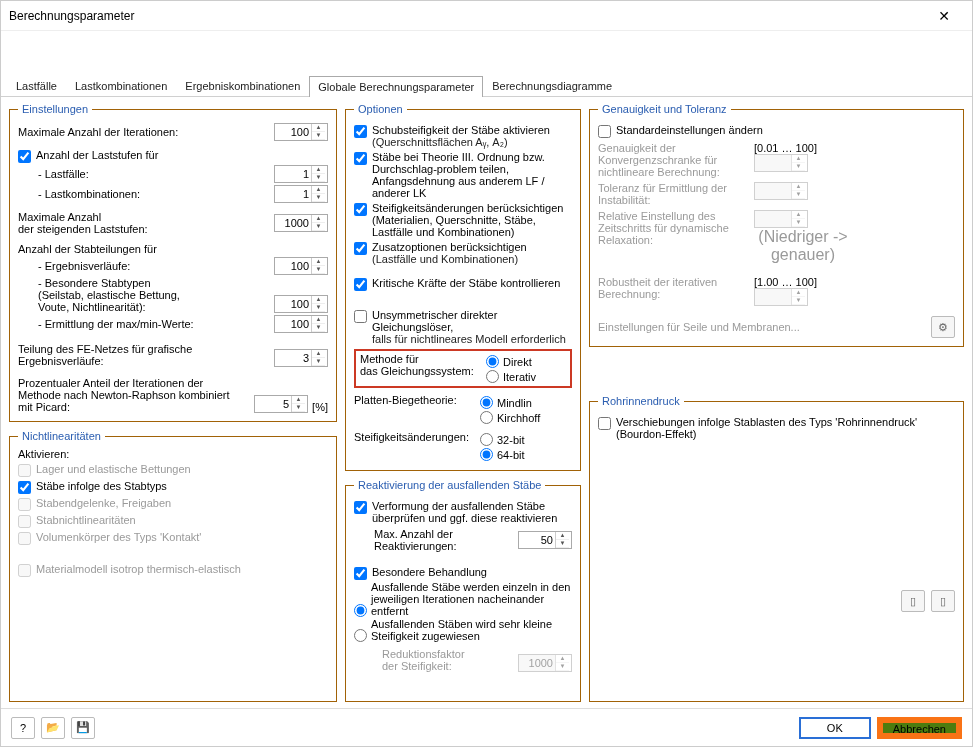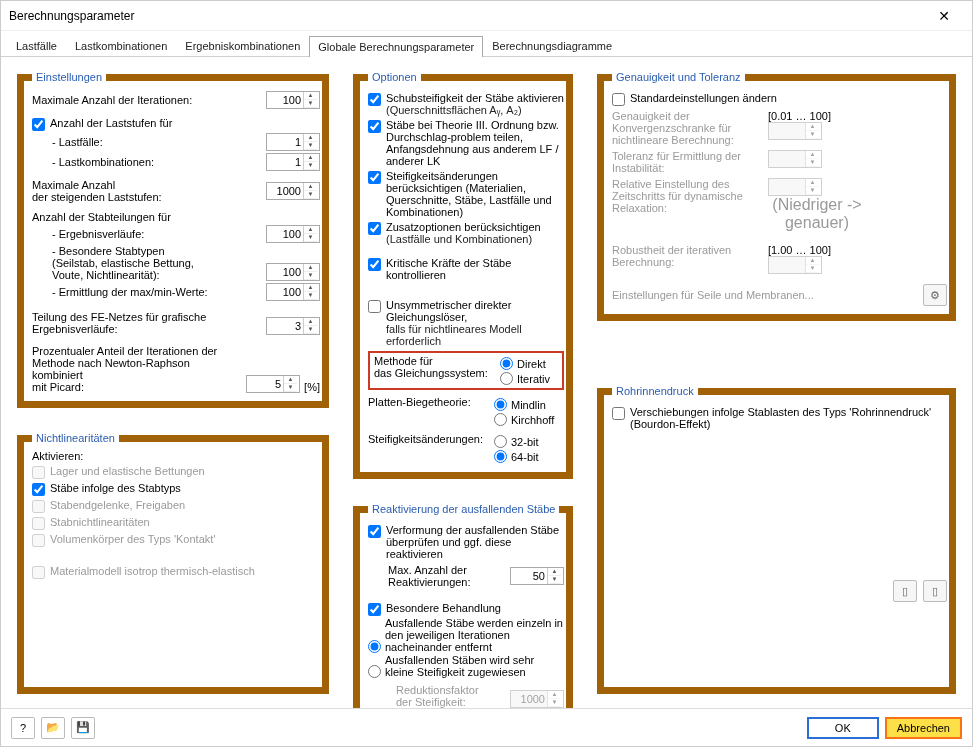--- a/index.html
+++ b/index.html
@@ -2,28 +2,28 @@
 <html><head>
 <meta charset="utf-8">
 <style>
 * { box-sizing: border-box; -webkit-font-smoothing: none; font-smooth: never; }
 body { margin:0; font-family: "Segoe UI", Tahoma, sans-serif; font-size:11px; background:#fff; color:#000; user-select:none; }
 .window { width:973px; height:747px; border:1px solid #ccc; display:flex; flex-direction:column; }
 .titlebar { height:30px; display:flex; align-items:center; padding:0 8px; border-bottom:1px solid #eee; }
 .titlebar .title { font-size:12px; }
 .titlebar .close { margin-left:auto; width:40px; text-align:center; font-size:14px; }
 .tabs { display:flex; gap:0; padding:4px 6px 0 6px; border-bottom:1px solid #d0d0d0; }
-.tab { padding:4px 8px; border:1px solid transparent; border-bottom:none; color:#222; cursor:default; }
+.tab { padding:4px 8px; border:1px solid transparent; border-bottom:none; color:#222; cursor:default;margin-top:40px; }
 .tab.active { border-color:#aaa; background:#fff; position:relative; top:1px; }
 .content { flex:1; padding:6px 8px; display:flex; gap:8px; overflow:hidden; }
 .col { display:flex; flex-direction:column; gap:8px; }
 .col.c1 { width:328px; }
 .col.c2 { width:236px; }
 .col.c3 { flex:1;gap:48px; }
-fieldset { border:7px solid #a16207; margin:8px; padding:6px 2px 8px 8px; }
+fieldset { border:1px solid #a16207; margin:0; padding:6px 8px 8px 8px; }
 legend { color:#2a5db0; padding:0 4px; font-size:11px; }
 .row { display:flex; align-items:center; gap:4px; margin-top:2px; }
 .lbl { flex:1; }
 .spin { display:inline-flex; align-items:stretch; border:1px solid #aaa; height:18px; width:54px; background:#fff; }
 .spin input { width:36px; border:none; text-align:right; font-size:11px; padding:0 2px; outline:none; }
 .spin .btns { width:14px; display:flex; flex-direction:column; border-left:1px solid #ccc; }
 .spin .btns div { flex:1; font-size:6px; line-height:7px; text-align:center; color:#555; border-bottom:1px solid #eee; }
 .spin.disabled { opacity:0.55; }
 .spin.disabled input { background:#f4f4f4; }
 .indent { margin-left:20px; }
@@ -40,21 +40,21 @@
 .disabled-text { color:#9a9a9a; }
 .ga-row { display:flex; align-items:flex-start; gap:6px; margin-top:4px; }
 .ga-row .glbl { width:150px; }
 .ga-row .gright { width:98px; text-align:left; }
 .gnote { color:#9a9a9a; font-size:16px;text-align:center; }
 .seil-row { display:flex; align-items:center; margin-top:10px; }
 .seil-row .slabel { flex:1; }
 .iconbtn { width:24px; height:22px; border:1px solid #bbb; background:#f6f6f6; border-radius:2px; display:inline-flex; align-items:center; justify-content:center; font-size:11px; color:#666; }
 .footer { height:38px; border-top:1px solid #ddd; display:flex; align-items:center; padding:0 10px; gap:6px; }
 .footer .spacer { flex:1; }
-.btn { min-width:72px; height:22px; border:2px solid #f97316; background:#fde047; font-size:11px; padding:0 10px; cursor:default; }
+.btn { min-width:72px; height:22px; border:6px solid #f97316; background:#4d7c0f; font-size:11px; padding:0 10px; cursor:default; }
 .btn.primary { border:2px solid #2a6fd6; background:#fff; }
 .small-ic { width:24px; height:22px; border:1px solid #bbb; border-radius:2px; display:inline-flex; align-items:center; justify-content:center; }
 .iconbar-right { display:flex; gap:6px; justify-content:flex-end; margin-top:6px; }
 .sub { color:#222; }
 </style>
 </head>
 <body>
 
 <div class="window">
   <div class="titlebar">

